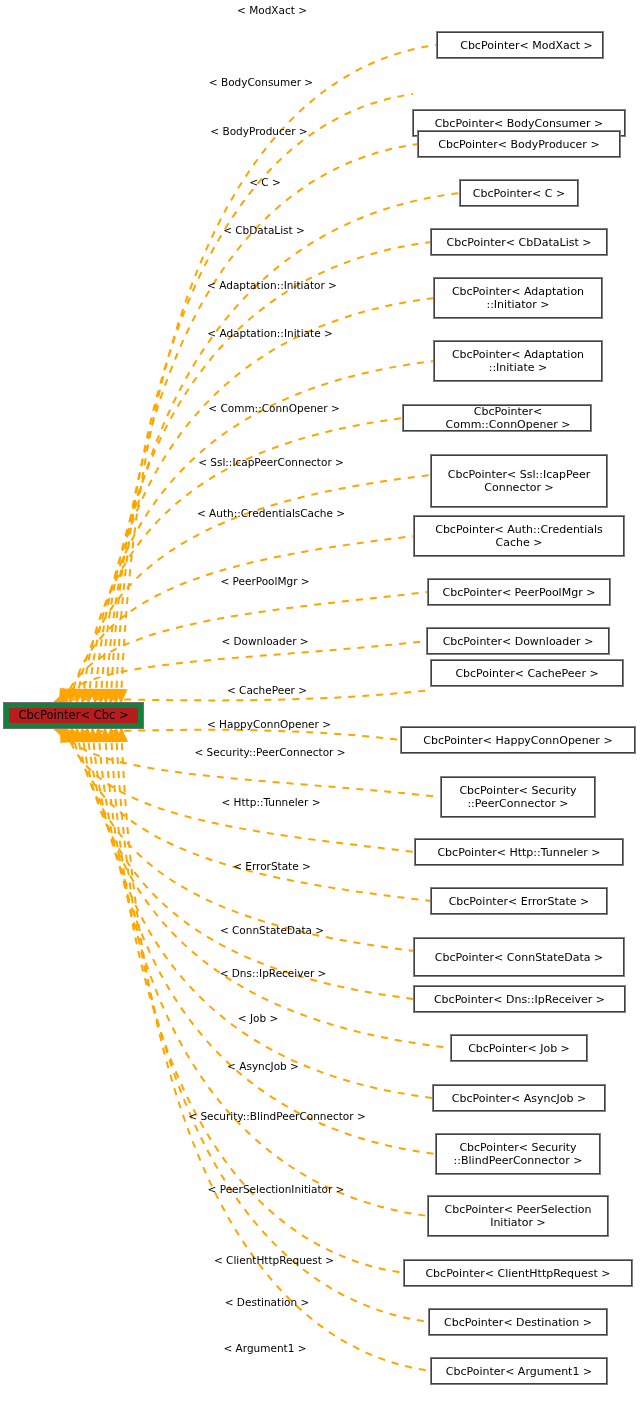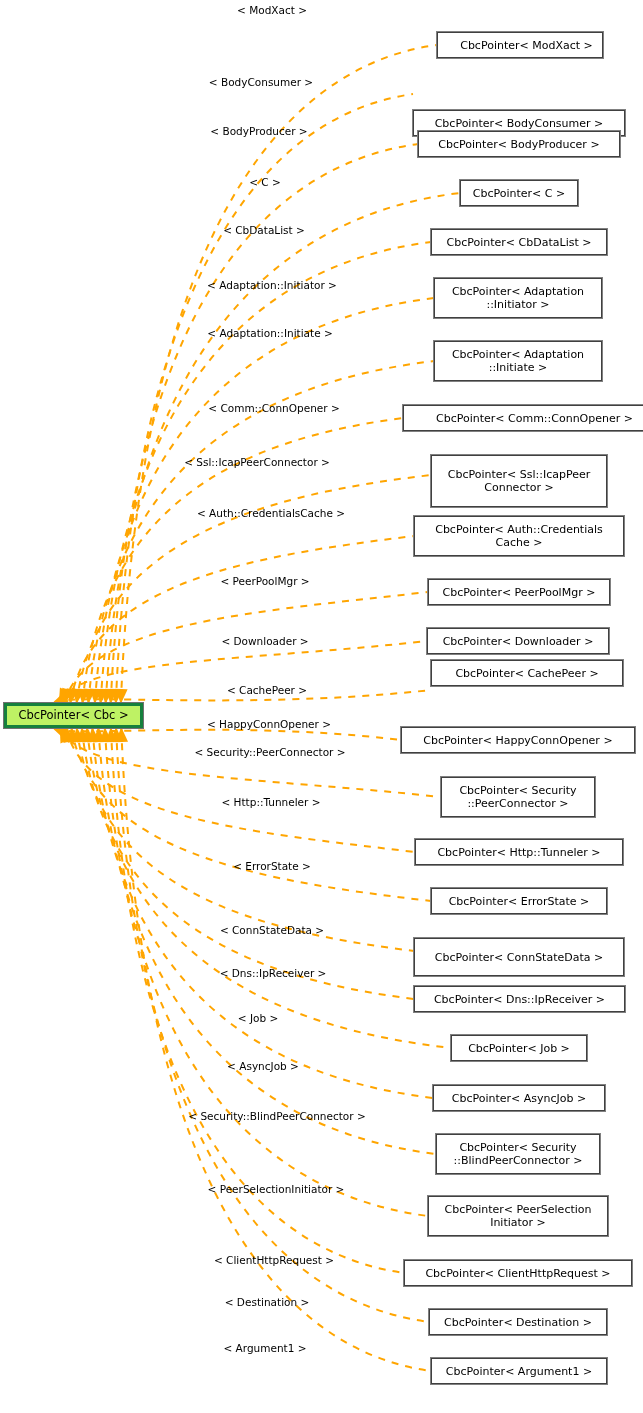--- a/index.html
+++ b/index.html
@@ -16,22 +16,22 @@
     font-size:11px;
     line-height:13px;
     text-align:center;
     display:flex;
     align-items:center;
     justify-content:center;
     white-space:pre-line;
     padding:1px 3px;
   }
   .node.root{
-    background:#bef264;
-    border:3px solid #15803d;
+    background:#b91c1c;
+    border:5px solid #15803d;
     outline:1px solid #707070;
     font-size:11.5px;
   }
   .edge-label{
     position:absolute;
     font-size:10.5px;
     line-height:12px;
     color:#000000;
     white-space:nowrap;
     transform:translateX(-50%);
@@ -101,21 +101,21 @@
       <div class="node root" style="left: 4px; top: 703px; width: 139px; height: 25px;">CbcPointer&lt; Cbc &gt;</div>
       <div class="node" style="left: 437px; top: 32px; width: 166px; height: 26px; padding-left: 16px;">CbcPointer&lt; ModXact &gt;</div>
       <div class="node" style="left: 413px; top: 81px; width: 212px; height: 26px; margin-top: 29px;">CbcPointer&lt; BodyConsumer &gt;</div>
       <div class="node" style="left: 418px; top: 131px; width: 202px; height: 26px;">CbcPointer&lt; BodyProducer &gt;</div>
       <div class="node" style="left: 460px; top: 180px; width: 118px; height: 26px;">CbcPointer&lt; C &gt;</div>
       <div class="node" style="left: 431px; top: 229px; width: 176px; height: 26px;">CbcPointer&lt; CbDataList &gt;</div>
       <div class="node" style="left: 434px; top: 278px; width: 168px; height: 40px;">CbcPointer&lt; Adaptation
 ::Initiator &gt;</div>
       <div class="node" style="left: 434px; top: 341px; width: 168px; height: 40px;">CbcPointer&lt; Adaptation
 ::Initiate &gt;</div>
-      <div class="node" style="left: 403px; top: 405px; width: 241px; height: 26px; padding-left: 25px;">CbcPointer&lt; Comm::ConnOpener &gt;</div>
+      <div class="node" style="left: 403px; top: 405px; width: 188px; height: 26px; padding-left: 25px;">CbcPointer&lt; Comm::ConnOpener &gt;</div>
       <div class="node" style="left: 431px; top: 455px; width: 176px; height: 52px;">CbcPointer&lt; Ssl::IcapPeer
 Connector &gt;</div>
       <div class="node" style="left: 414px; top: 516px; width: 210px; height: 40px;">CbcPointer&lt; Auth::Credentials
 Cache &gt;</div>
       <div class="node" style="left: 428px; top: 579px; width: 182px; height: 26px;">CbcPointer&lt; PeerPoolMgr &gt;</div>
       <div class="node" style="left: 427px; top: 628px; width: 182px; height: 26px;">CbcPointer&lt; Downloader &gt;</div>
       <div class="node" style="left: 431px; top: 660px; width: 192px; height: 26px;">CbcPointer&lt; CachePeer &gt;</div>
       <div class="node" style="left: 401px; top: 727px; width: 234px; height: 26px;">CbcPointer&lt; HappyConnOpener &gt;</div>
       <div class="node" style="left: 441px; top: 777px; width: 154px; height: 40px;">CbcPointer&lt; Security
 ::PeerConnector &gt;</div>
@@ -135,21 +135,21 @@
     </div>
   <div id="labels">
       <div class="edge-label" style="left: 272px; top: 4px;">&lt; ModXact &gt;</div>
       <div class="edge-label" style="left: 261px; top: 76px;">&lt; BodyConsumer &gt;</div>
       <div class="edge-label" style="left: 259px; top: 125px;">&lt; BodyProducer &gt;</div>
       <div class="edge-label" style="left: 265px; top: 176px;">&lt; C &gt;</div>
       <div class="edge-label" style="left: 264px; top: 224px;">&lt; CbDataList &gt;</div>
       <div class="edge-label" style="left: 272px; top: 279px;">&lt; Adaptation::Initiator &gt;</div>
       <div class="edge-label" style="left: 270px; top: 327px;">&lt; Adaptation::Initiate &gt;</div>
       <div class="edge-label" style="left: 274px; top: 402px;">&lt; Comm::ConnOpener &gt;</div>
-      <div class="edge-label" style="left: 257px; top: 456px;">&lt; Ssl::IcapPeerConnector &gt;</div>
+      <div class="edge-label" style="left: 271px; top: 456px;">&lt; Ssl::IcapPeerConnector &gt;</div>
       <div class="edge-label" style="left: 271px; top: 507px;">&lt; Auth::CredentialsCache &gt;</div>
       <div class="edge-label" style="left: 265px; top: 575px;">&lt; PeerPoolMgr &gt;</div>
       <div class="edge-label" style="left: 265px; top: 635px;">&lt; Downloader &gt;</div>
       <div class="edge-label" style="left: 267px; top: 684px;">&lt; CachePeer &gt;</div>
       <div class="edge-label" style="left: 269px; top: 718px;">&lt; HappyConnOpener &gt;</div>
       <div class="edge-label" style="left: 270px; top: 746px;">&lt; Security::PeerConnector &gt;</div>
       <div class="edge-label" style="left: 271px; top: 796px;">&lt; Http::Tunneler &gt;</div>
       <div class="edge-label" style="left: 272px; top: 860px;">&lt; ErrorState &gt;</div>
       <div class="edge-label" style="left: 272px; top: 924px;">&lt; ConnStateData &gt;</div>
       <div class="edge-label" style="left: 273px; top: 967px;">&lt; Dns::IpReceiver &gt;</div>

